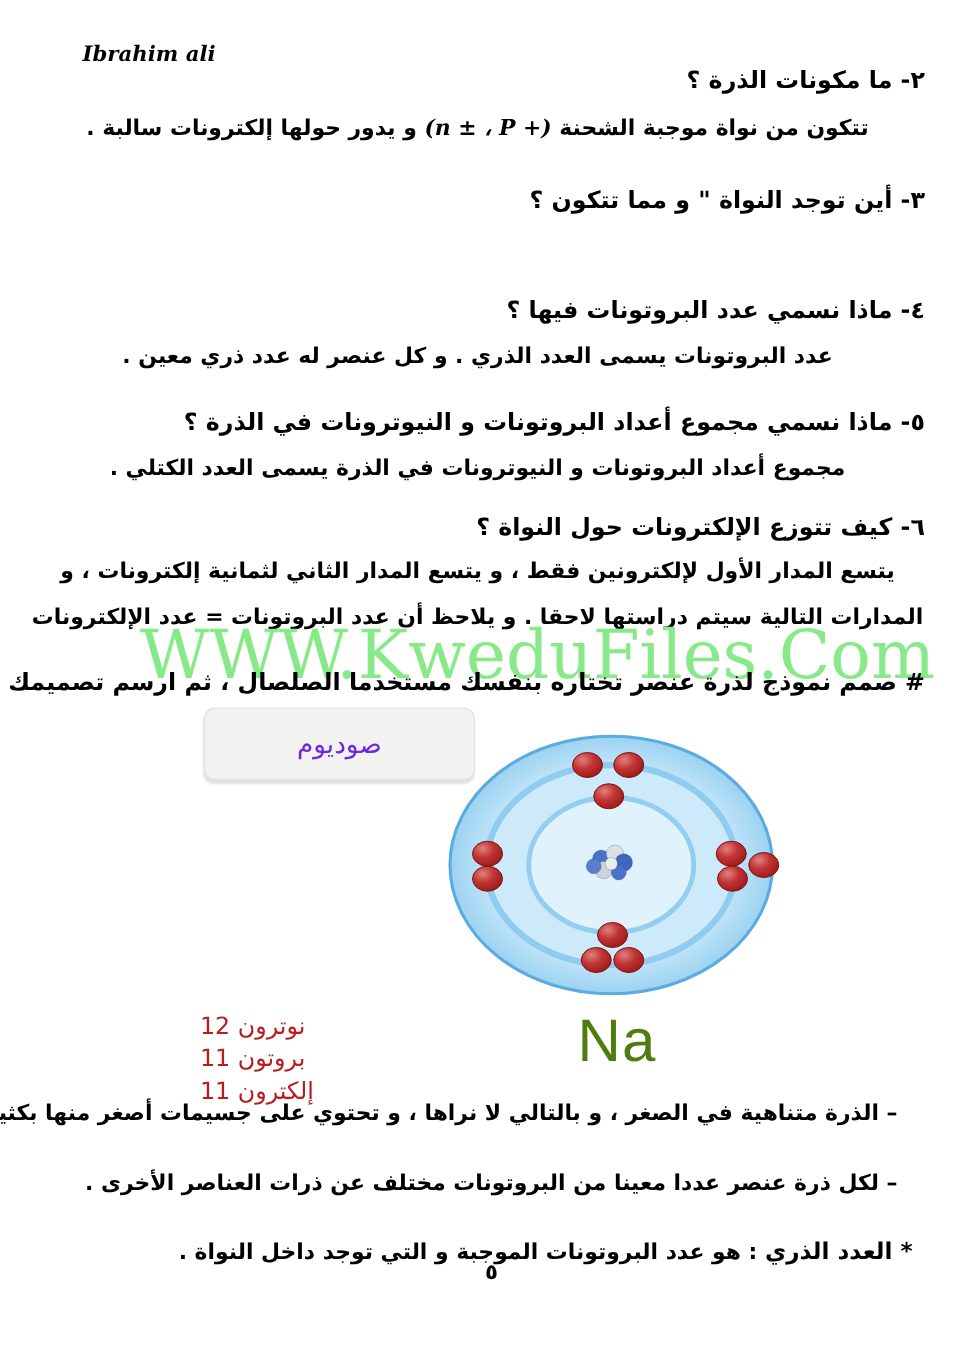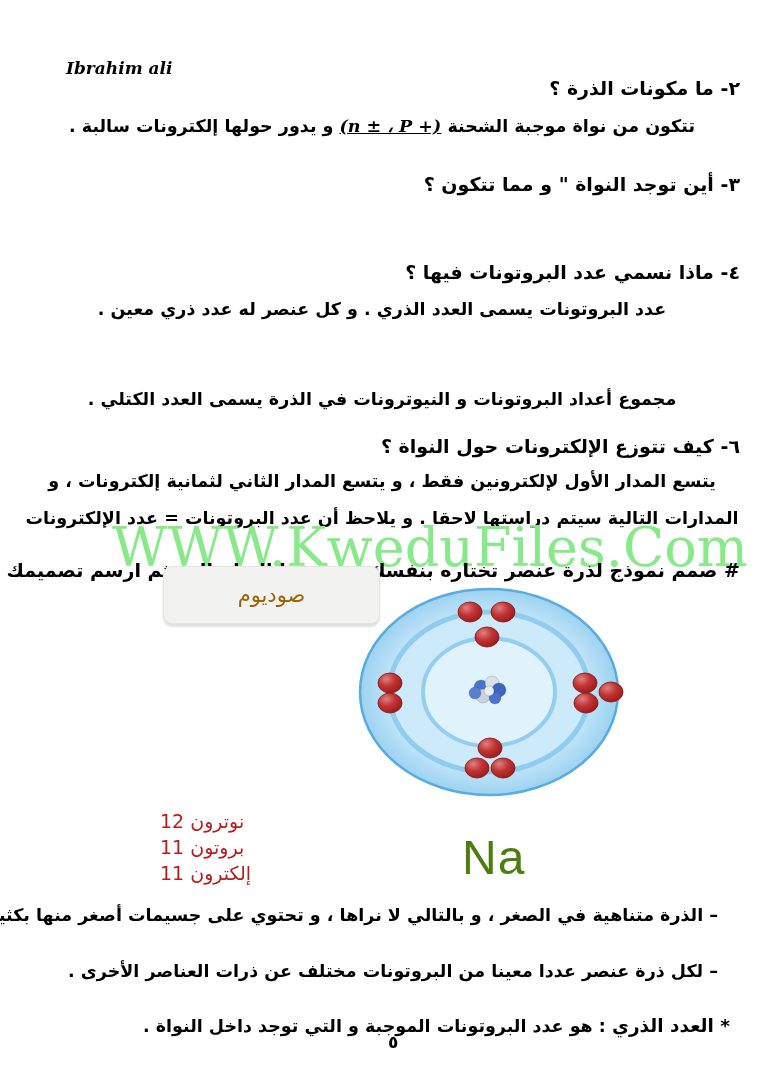--- a/index.html
+++ b/index.html
@@ -4,40 +4,40 @@
 <style>
   html,body{margin:0;padding:0;background:#ffffff;}
   .page{
     position:relative;
     width:764px;height:1080px;
     background:#ffffff;
     overflow:hidden;
     font-family:"DejaVu Sans", sans-serif;
     color:#000;
   }
-  .line{position:absolute;white-space:nowrap;margin-top:24px;}
+  .line{position:absolute;white-space:nowrap;}
   .author{
     left:66px;top:34px;
     font-family:"DejaVu Serif", serif;
     font-style:italic;font-weight:bold;font-size:17px;
   }
   .question{
     right:24px;top:0;
     direction:rtl;text-align:right;
     font-weight:bold;font-size:19px;
   }
   .answer{
     left:0;right:0;
     direction:rtl;text-align:center;
     font-weight:bold;font-size:17.5px;
   }
   .formula{
     direction:ltr;unicode-bidi:isolate;
     font-family:"DejaVu Serif", serif;
-    font-style:italic;font-weight:bold;text-decoration:underline;
+    font-style:italic;font-weight:bold;
   }
   .watermark{
     top:492px;left:112px;
     font-family:"DejaVu Serif", serif;
     font-size:54px;font-weight:normal;
     color:#87e987;
     z-index:1;letter-spacing:0px;
   }
   .activity{
     right:24px;top:535px;
@@ -46,21 +46,21 @@
     z-index:2;
   }
   .element-button{
     position:absolute;left:163px;top:566px;
     width:215px;height:56px;
     background:#f2f2f0;
     border:1px solid #e3e3e0;
     border-radius:9px;
     box-shadow:0 3px 2px rgba(0,0,0,0.12);
     display:flex;align-items:center;justify-content:center;
-    font-size:21px;color:#a16207;
+    font-size:21px;color:#6d28d9;
     z-index:2;
   }
   .atom-svg{position:absolute;left:353px;top:584px;z-index:2;}
   .symbol-na{
     left:462px;top:806px;
     font-family:"Liberation Sans", sans-serif;
     font-size:48px;color:#4d7c0f;letter-spacing:1px;
     z-index:2;
   }
   .particle-labels{
@@ -88,20 +88,21 @@
   <div class="line author">Ibrahim ali</div>
 
   <div class="line question" style="top:53px">٢- ما مكونات الذرة ؟</div>
   <div class="line answer" style="top:92px"><span>تتكون من نواة موجبة الشحنة </span><span class="formula">(n ± ، P +)</span><span> و يدور حولها إلكترونات  سالبة .</span></div>
 
   <div class="line question" style="top:149px">٣- أين توجد النواة " و مما تتكون ؟</div>
 
   <div class="line question" style="top:237px">٤- ماذا نسمي عدد البروتونات فيها ؟</div>
   <div class="line answer" style="top:275px">عدد البروتونات يسمى العدد الذري . و كل عنصر له عدد ذري معين .</div>
 
+  <div class="line question" style="top:327px">٥- ماذا نسمي مجموع أعداد البروتونات و النيوترونات في الذرة ؟</div>
   <div class="line answer" style="top:365px">مجموع أعداد البروتونات و النيوترونات في الذرة يسمى العدد الكتلي .</div>
 
   <div class="line question" style="top:411px">٦- كيف تتوزع الإلكترونات حول النواة ؟</div>
   <div class="line answer" style="top:484px">المدارات التالية سيتم دراستها لاحقا . و يلاحظ أن عدد البروتونات = عدد الإلكترونات</div>
   <div class="line answer" style="top:447px">يتسع المدار الأول لإلكترونين فقط ، و يتسع المدار الثاني لثمانية إلكترونات ، و</div>
 
   <div class="line watermark">WWW.KweduFiles.Com</div>
 
   <div class="line activity"># صمم نموذج لذرة عنصر تختاره بنفسك مستخدما الصلصال ، ثم ارسم تصميمك&nbsp;&nbsp;&nbsp;&nbsp;صـ ٢٢</div>
 

